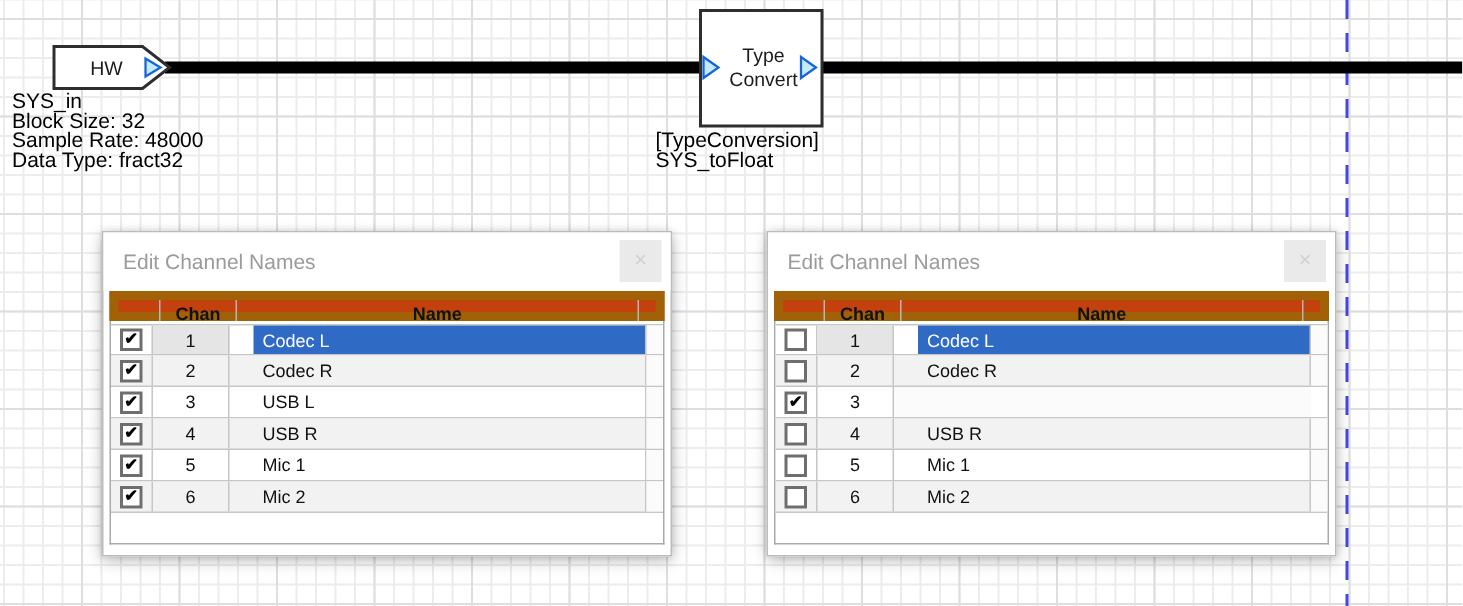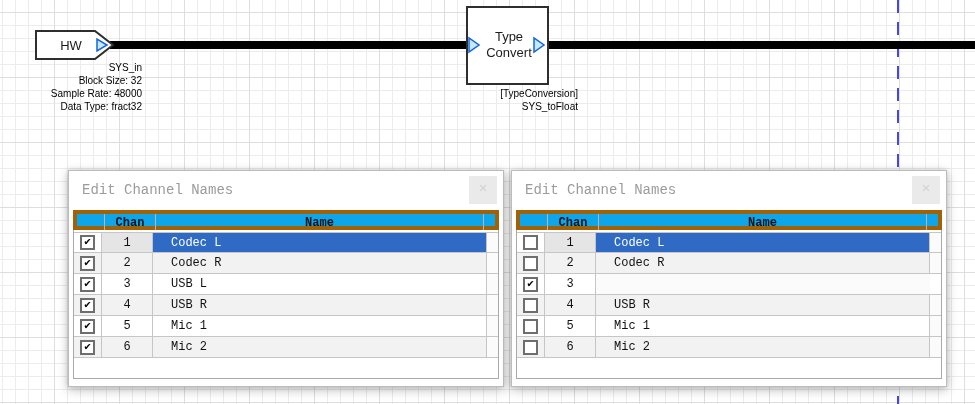--- a/index.html
+++ b/index.html
@@ -21,59 +21,58 @@
   }
   .wire{position:absolute;top:41px;height:8px;background:var(--wire,#000);}
   .wire1{left:110px;width:358px;}
   .wire2{left:547px;width:428px;}
   .blk{position:absolute;}
   .hw-svg{left:33px;top:29px;}
   .tc-svg{left:464px;top:4px;}
   .block-shape{fill:#ffffff;stroke:#2e2e2e;stroke-width:2;}
   .port{fill:var(--port-fill,#c5e9ff);stroke:var(--port-stroke,#1565d8);stroke-width:1.5;}
   .block-label{font-family:"Liberation Sans",sans-serif;font-size:13px;fill:#1c1c1c;}
-  .caption{position:absolute;text-align:right;font-size:10px;line-height:13px;color:#000;}
+  .caption{position:absolute;text-align:left;font-size:14px;line-height:13px;color:#000;}
   .hw-caption{left:8px;top:61px;width:134px;}
   .tc-caption{left:437px;top:87px;width:141px;}
 
   .dialog{
-    position:absolute;top:170px;width:436px;height:217px;background:#fff;
+    position:absolute;top:154px;width:380px;height:217px;background:#fff;
     border:1px solid #bcbcbc;box-sizing:border-box;
     box-shadow:0 3px 10px rgba(0,0,0,.25),0 0 5px rgba(0,0,0,.12);
-    font-family:Liberation Mono, monospace;
   }
   .dialog1{left:68px;}
   .dialog2{left:511px;}
   .titlebar{position:relative;height:39px;background:#fff;}
   .title{position:absolute;left:13px;top:11px;font-size:14px;color:#9b9b9b;}
   .close{
     position:absolute;right:6px;top:5px;width:28px;height:28px;background:#eaeaea;
     color:#d2d2d2;font-size:15px;line-height:28px;text-align:center;cursor:default;
   }
   .table{position:absolute;left:4px;right:4px;top:39px;bottom:7px;}
   .thead{
     display:grid;grid-template-columns:28px 51px 1fr 11px;height:20px;
-    border:4px solid #a16207;background:#0ea5e9;box-sizing:border-box;
+    border:6px solid #a16207;background:#c2410c;box-sizing:border-box;
   }
   .th{border-right:1px solid #b6b6b6;font-weight:bold;font-size:12px;color:#111;
       text-align:center;line-height:18px;box-sizing:border-box;}
   .th.strip{border-right:none;}
   .tbody{
     position:absolute;left:0;right:0;top:20px;bottom:0;background:#fff;
     border:1px solid #a9a9a9;border-top:none;padding-top:2px;box-sizing:border-box;overflow:hidden;
   }
   .row{display:grid;grid-template-columns:28px 51px 1fr 11px;height:21px;
        border-bottom:1px solid #c6c6c6;background:#fff;box-sizing:border-box;}
   .row:first-child{border-top:1px solid #c6c6c6;}
   .row.alt{background:#f2f2f2;}
   .td{border-right:1px solid #c6c6c6;font-size:12px;color:#111;display:flex;
       align-items:center;box-sizing:border-box;overflow:hidden;}
   .td.cb{justify-content:center;}
   .td.chan{justify-content:center;}
-  .td.name{padding-left:18px;}
+  .td.name{padding-left:6px;margin-left:16px;}
   .td.strip{border-right:none;background:#fbfbfb;}
   .td.name.sel{background:var(--selection,#2f6ac4);color:var(--selection-text,#fff);}
   .td.chan.sel-chan{background:#e5e5e5;}
   .checkbox{
     width:15px;height:15px;border:2px solid #6e6e6e;background:#fff;box-sizing:border-box;
     display:flex;align-items:center;justify-content:center;
     font-size:11px;font-weight:bold;color:#000;line-height:1;
   }
 </style>
 </head>

